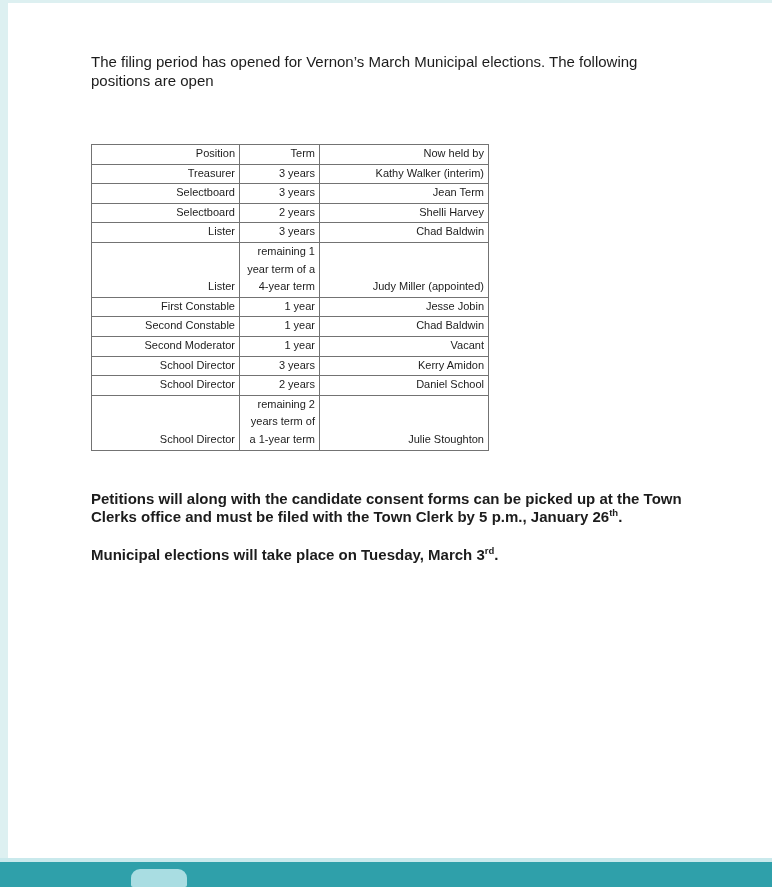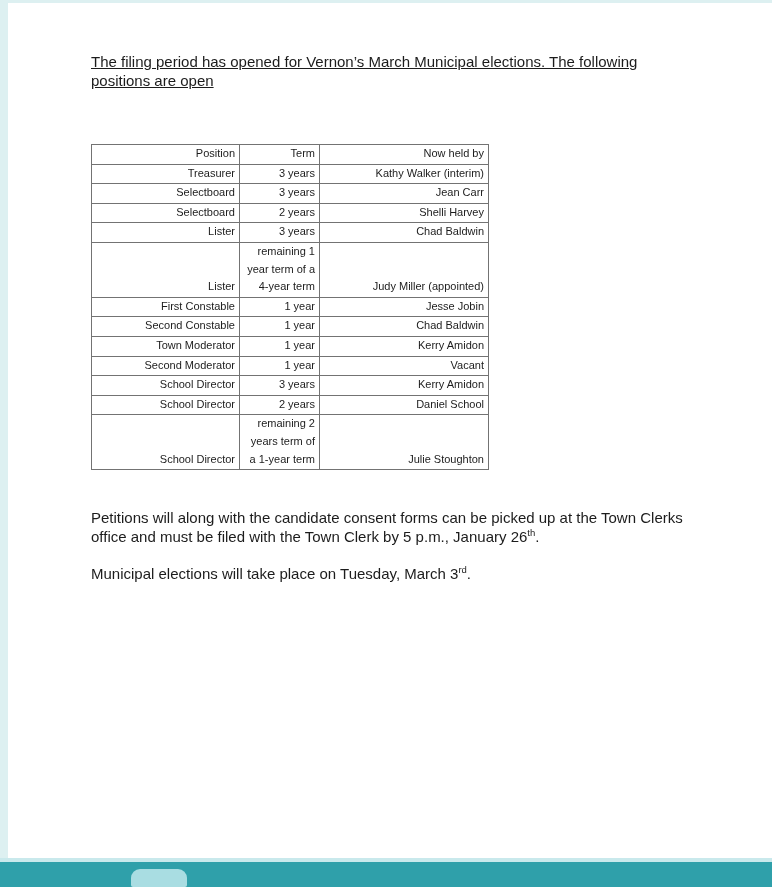--- a/index.html
+++ b/index.html
@@ -23,21 +23,20 @@
     background: var(--left-strip, #ddf0f1);
   }
   .content {
     position: absolute; left: 91px; top: 0;
     width: 596px;
   }
   .intro {
     margin: 53px 0 0 0;
     font-size: 15px;
     line-height: 18.5px;
-    text-decoration: underline;
   }
   table.positions {
     border-collapse: collapse;
     table-layout: fixed;
     width: 397px;
     margin-top: 54px;
   }
   .positions th, .positions td {
     border: 1px solid #737373;
     font-size: 11px;
@@ -45,20 +44,21 @@
     font-weight: normal;
     text-align: right;
     vertical-align: bottom;
     padding: 0 4px 1px 5px;
     word-wrap: break-word;
   }
   .para {
     margin: 19px 0 0 0;
     font-size: 15px;
     line-height: 18.5px;
+    font-weight: bold;
   }
   .para-first { margin-top: 39px; }
   sup {
     font-size: 9.5px;
     line-height: 0;
     vertical-align: super;
   }
   .bottom-line {
     position: absolute; left: 0; bottom: 25px;
     width: 100%; height: 4px;
@@ -101,21 +101,21 @@
       </thead>
       <tbody>
           <tr>
             <td>Treasurer</td>
             <td>3 years</td>
             <td>Kathy Walker (interim)</td>
           </tr>
           <tr>
             <td>Selectboard</td>
             <td>3 years</td>
-            <td>Jean Carr</td>
+            <td>Jean Term</td>
           </tr>
           <tr>
             <td>Selectboard</td>
             <td>2 years</td>
             <td>Shelli Harvey</td>
           </tr>
           <tr>
             <td>Lister</td>
             <td>3 years</td>
             <td>Chad Baldwin</td>
@@ -127,25 +127,20 @@
           </tr>
           <tr>
             <td>First Constable</td>
             <td>1 year</td>
             <td>Jesse Jobin</td>
           </tr>
           <tr>
             <td>Second Constable</td>
             <td>1 year</td>
             <td>Chad Baldwin</td>
-          </tr>
-          <tr>
-            <td>Town Moderator</td>
-            <td>1 year</td>
-            <td>Kerry Amidon</td>
           </tr>
           <tr>
             <td>Second Moderator</td>
             <td>1 year</td>
             <td>Vacant</td>
           </tr>
           <tr>
             <td>School Director</td>
             <td>3 years</td>
             <td>Kerry Amidon</td>

